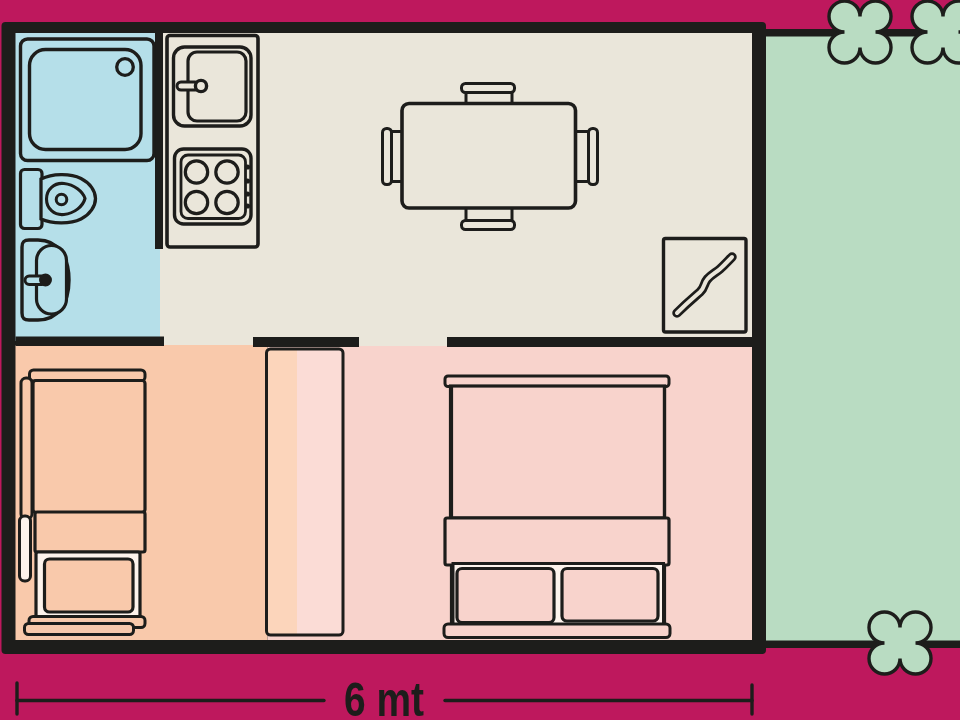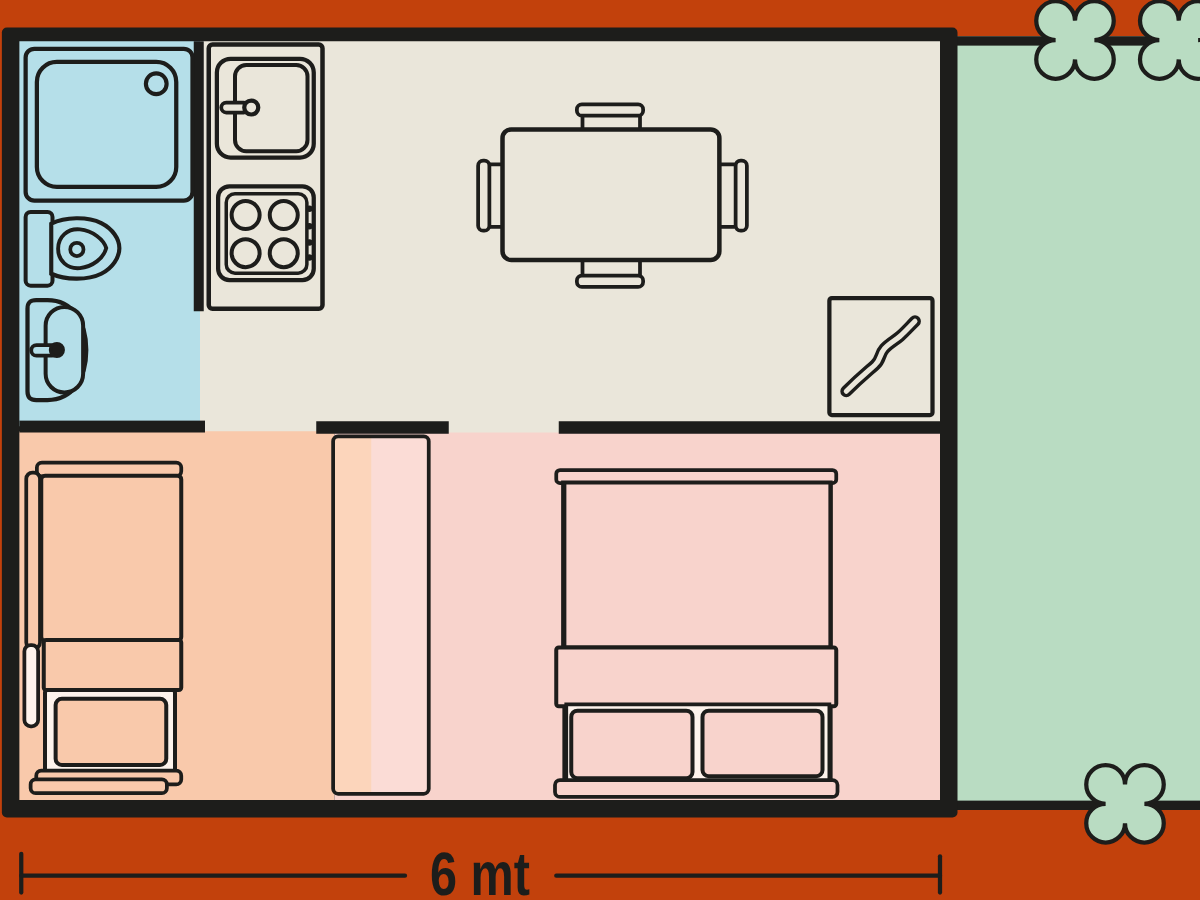--- a/index.html
+++ b/index.html
@@ -1,16 +1,16 @@
 <!DOCTYPE html>
 <html><head>
 <meta charset="utf-8">
 <style>
   html,body{margin:0;padding:0;background:#ffffff;}
-  .wrap{width:960px;height:720px;position:relative;overflow:hidden;background:#c2410c;
+  .wrap{width:960px;height:720px;position:relative;overflow:hidden;background:#be185d;
         font-family:"Liberation Sans", sans-serif;}
   svg{display:block;}
 </style>
 </head>
 <body>
 <div class="wrap">
 <svg width="960" height="720" viewBox="0 0 960 720">
 
   <rect x="752" y="29" width="208" height="619" fill="#b9dcc2"></rect>
 

